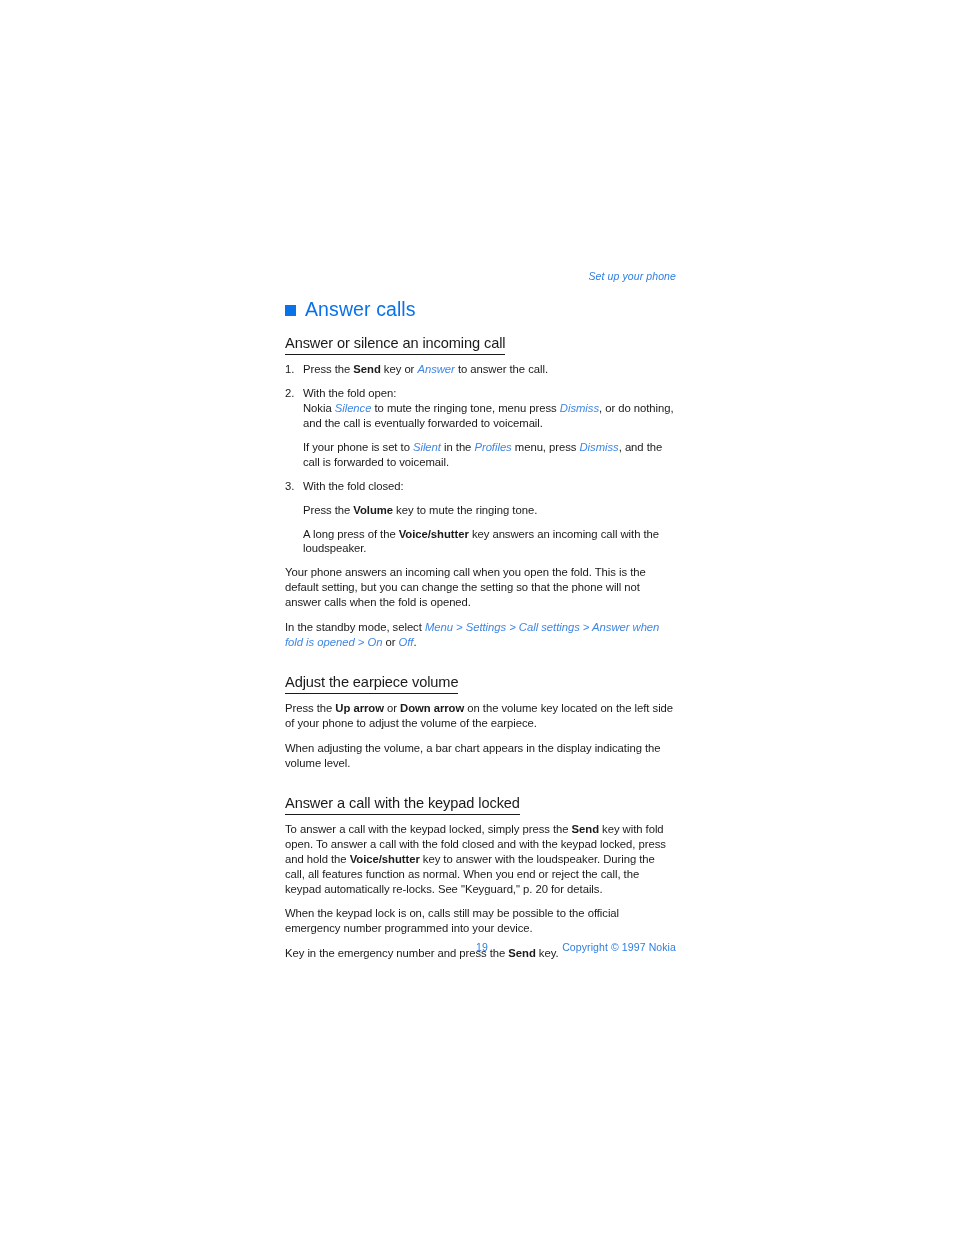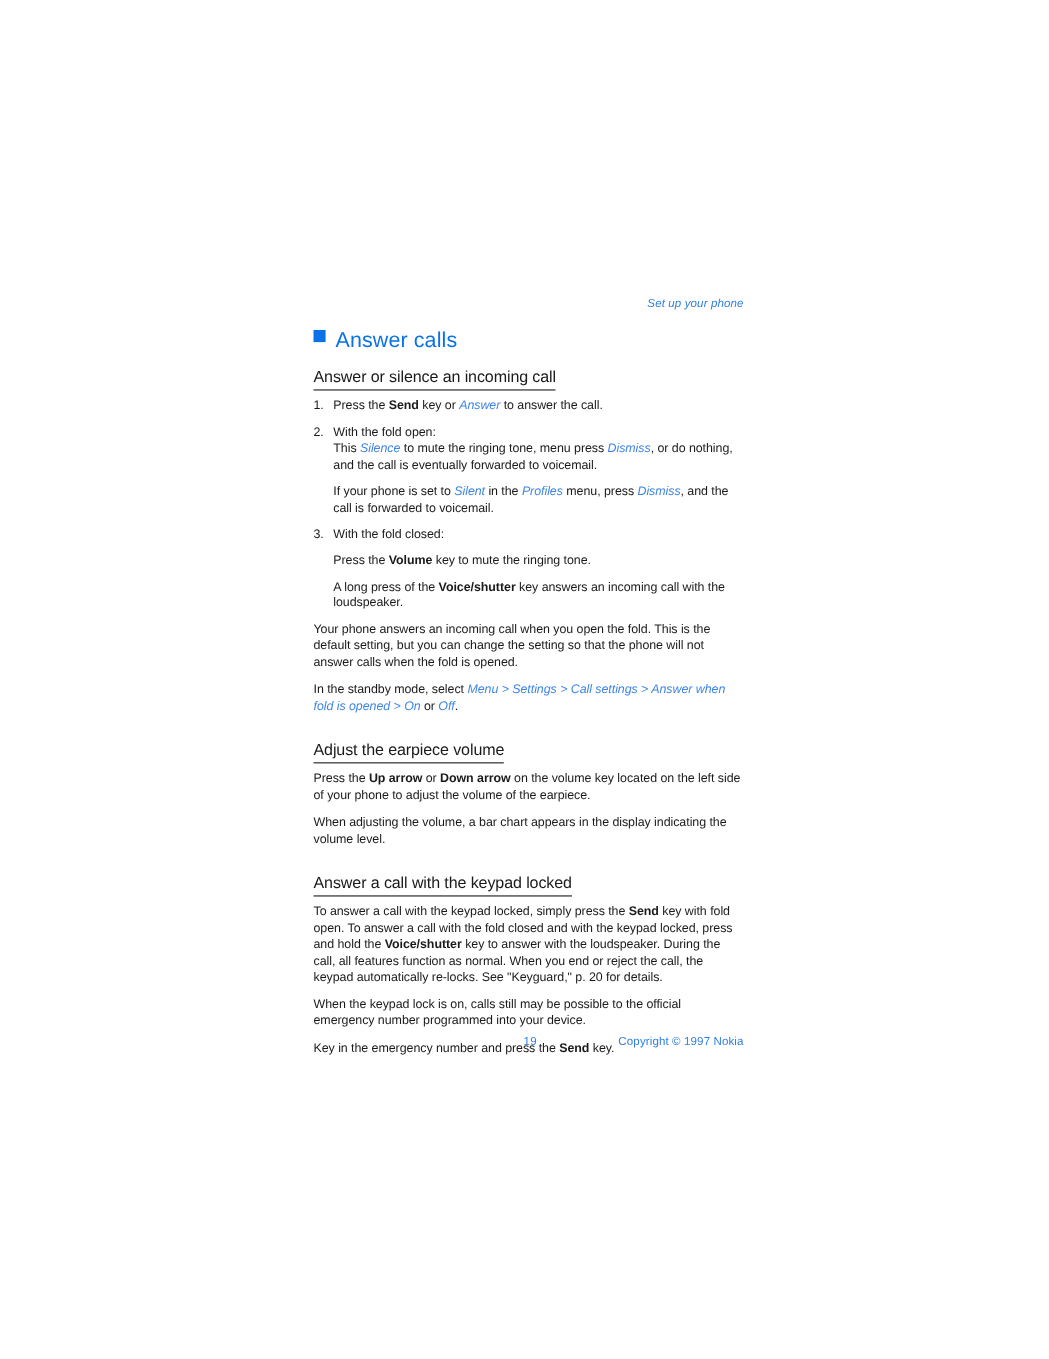--- a/index.html
+++ b/index.html
@@ -35,20 +35,21 @@
     font-style: italic;
     font-size: 10.5px;
     letter-spacing: 0.1px;
     margin: 0 0 16px 0;
     line-height: 1.2;
   }
 
   
   .chapter-title {
     display: flex;
+    align-items: center;
     gap: 9px;
     margin: 0 0 14px 0;
   }
   .sq-bullet {
     width: 11px;
     height: 11px;
     background: #0a72e8;
     display: inline-block;
     flex: 0 0 auto;
     position: relative;
@@ -169,21 +170,21 @@
         <div class="section-wrap">
           <div><h2 class="section">Answer or silence an incoming call</h2></div>
           <ol class="steps">
             <li>
               <span class="num">1.</span>
               <span class="sub-line"><span>Press the </span><b class="key">Send</b><span> key or </span><i class="ui">Answer</i><span> to answer the call.</span></span>
             </li>
             <li>
               <span class="num">2.</span>
               <span class="sub-line"><span>With the fold open:</span></span>
-              <span class="sub-line"><span>This </span><i class="ui">Silence</i><span> to mute the ringing tone, menu press </span><i class="ui">Dismiss</i><span>, or do nothing, and the call is eventually forwarded to voicemail.</span></span>
+              <span class="sub-line"><span>Nokia </span><i class="ui">Silence</i><span> to mute the ringing tone, menu press </span><i class="ui">Dismiss</i><span>, or do nothing, and the call is eventually forwarded to voicemail.</span></span>
               <span class="sub-block"><span>If your phone is set to </span><i class="ui">Silent</i><span> in the </span><i class="ui">Profiles</i><span> menu, press </span><i class="ui">Dismiss</i><span>, and the call is forwarded to voicemail.</span></span>
             </li>
             <li>
               <span class="num">3.</span>
               <span class="sub-line"><span>With the fold closed:</span></span>
               <span class="sub-block"><span>Press the </span><b class="key">Volume</b><span> key to mute the ringing tone.</span></span>
               <span class="sub-block"><span>A long press of the </span><b class="key">Voice/shutter</b><span> key answers an incoming call with the loudspeaker.</span></span>
             </li>
           </ol>
           <p class="body"><span>Your phone answers an incoming call when you open the fold. This is the default setting, but you can change the setting so that the phone will not answer calls when the fold is opened.</span></p>

